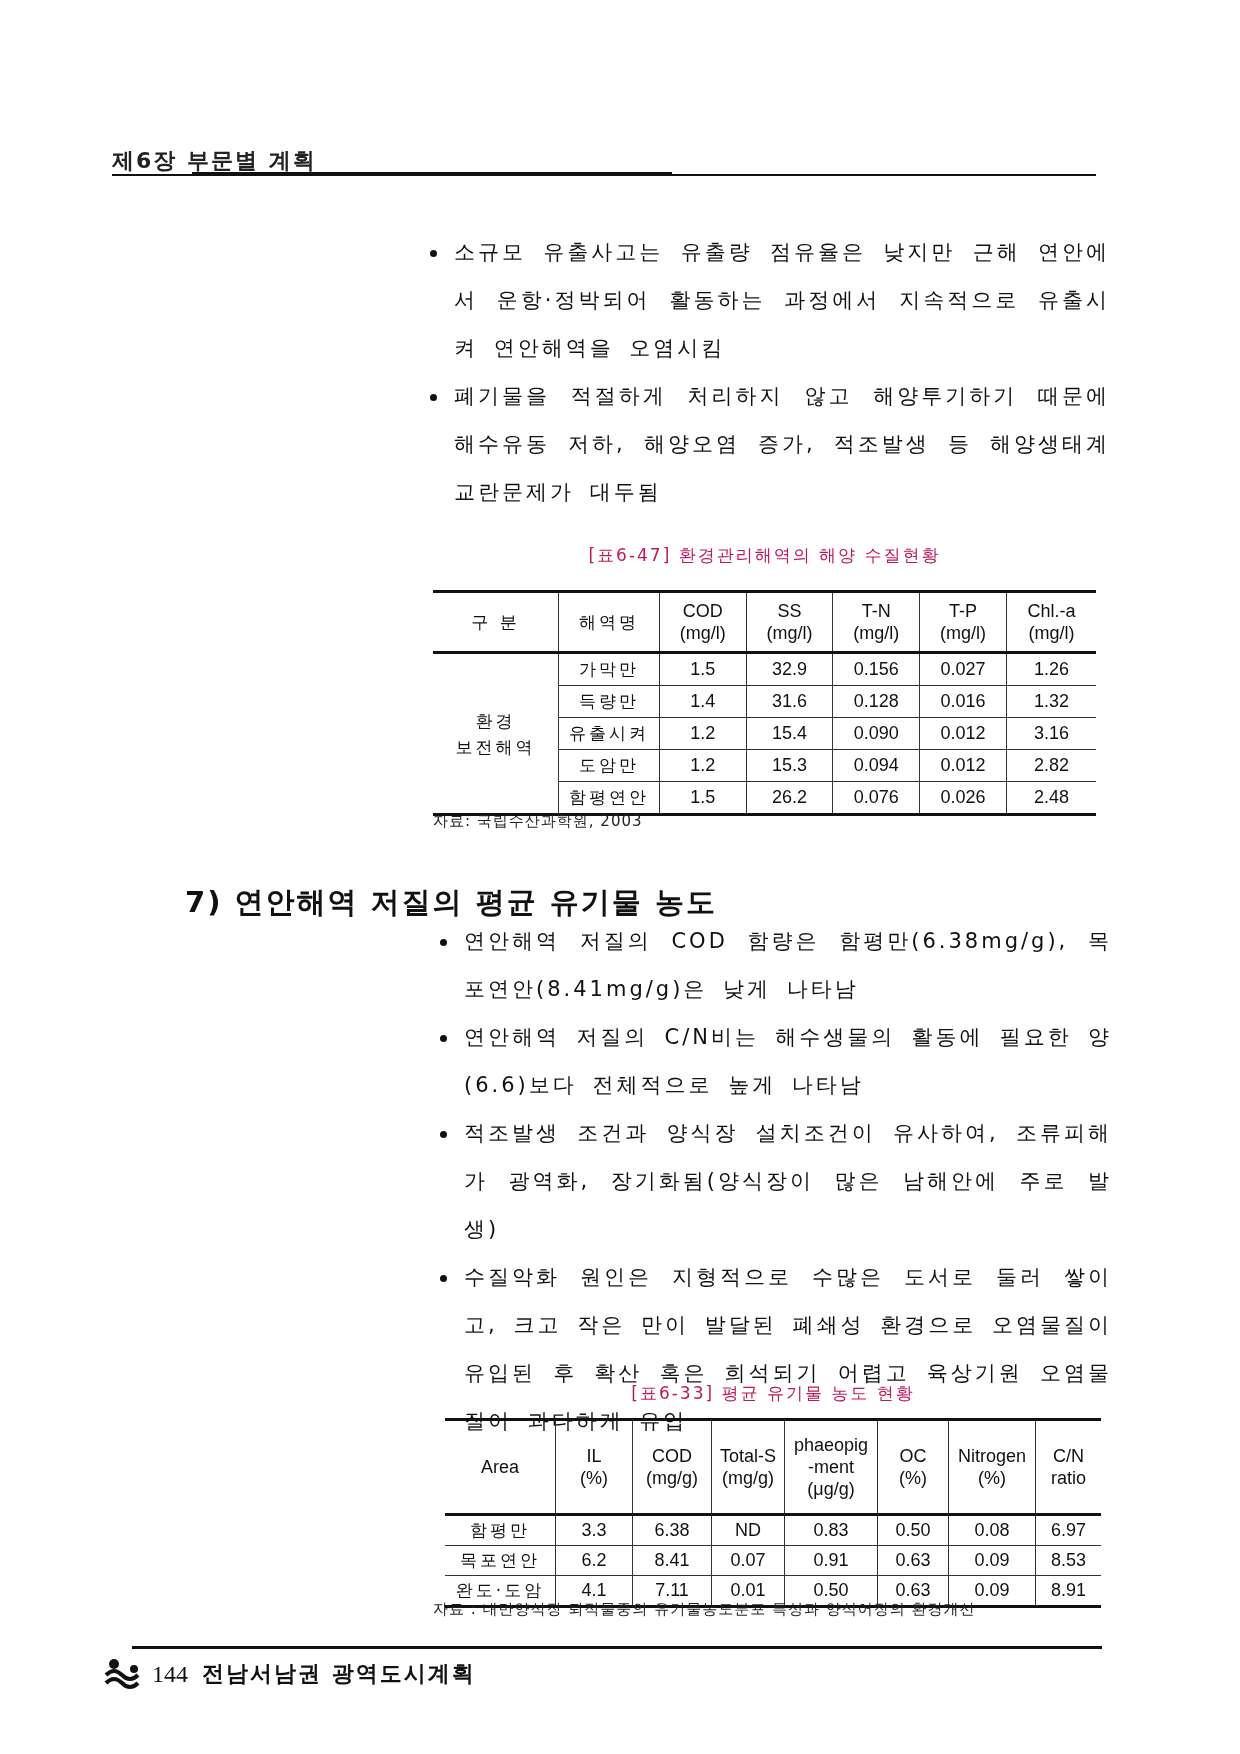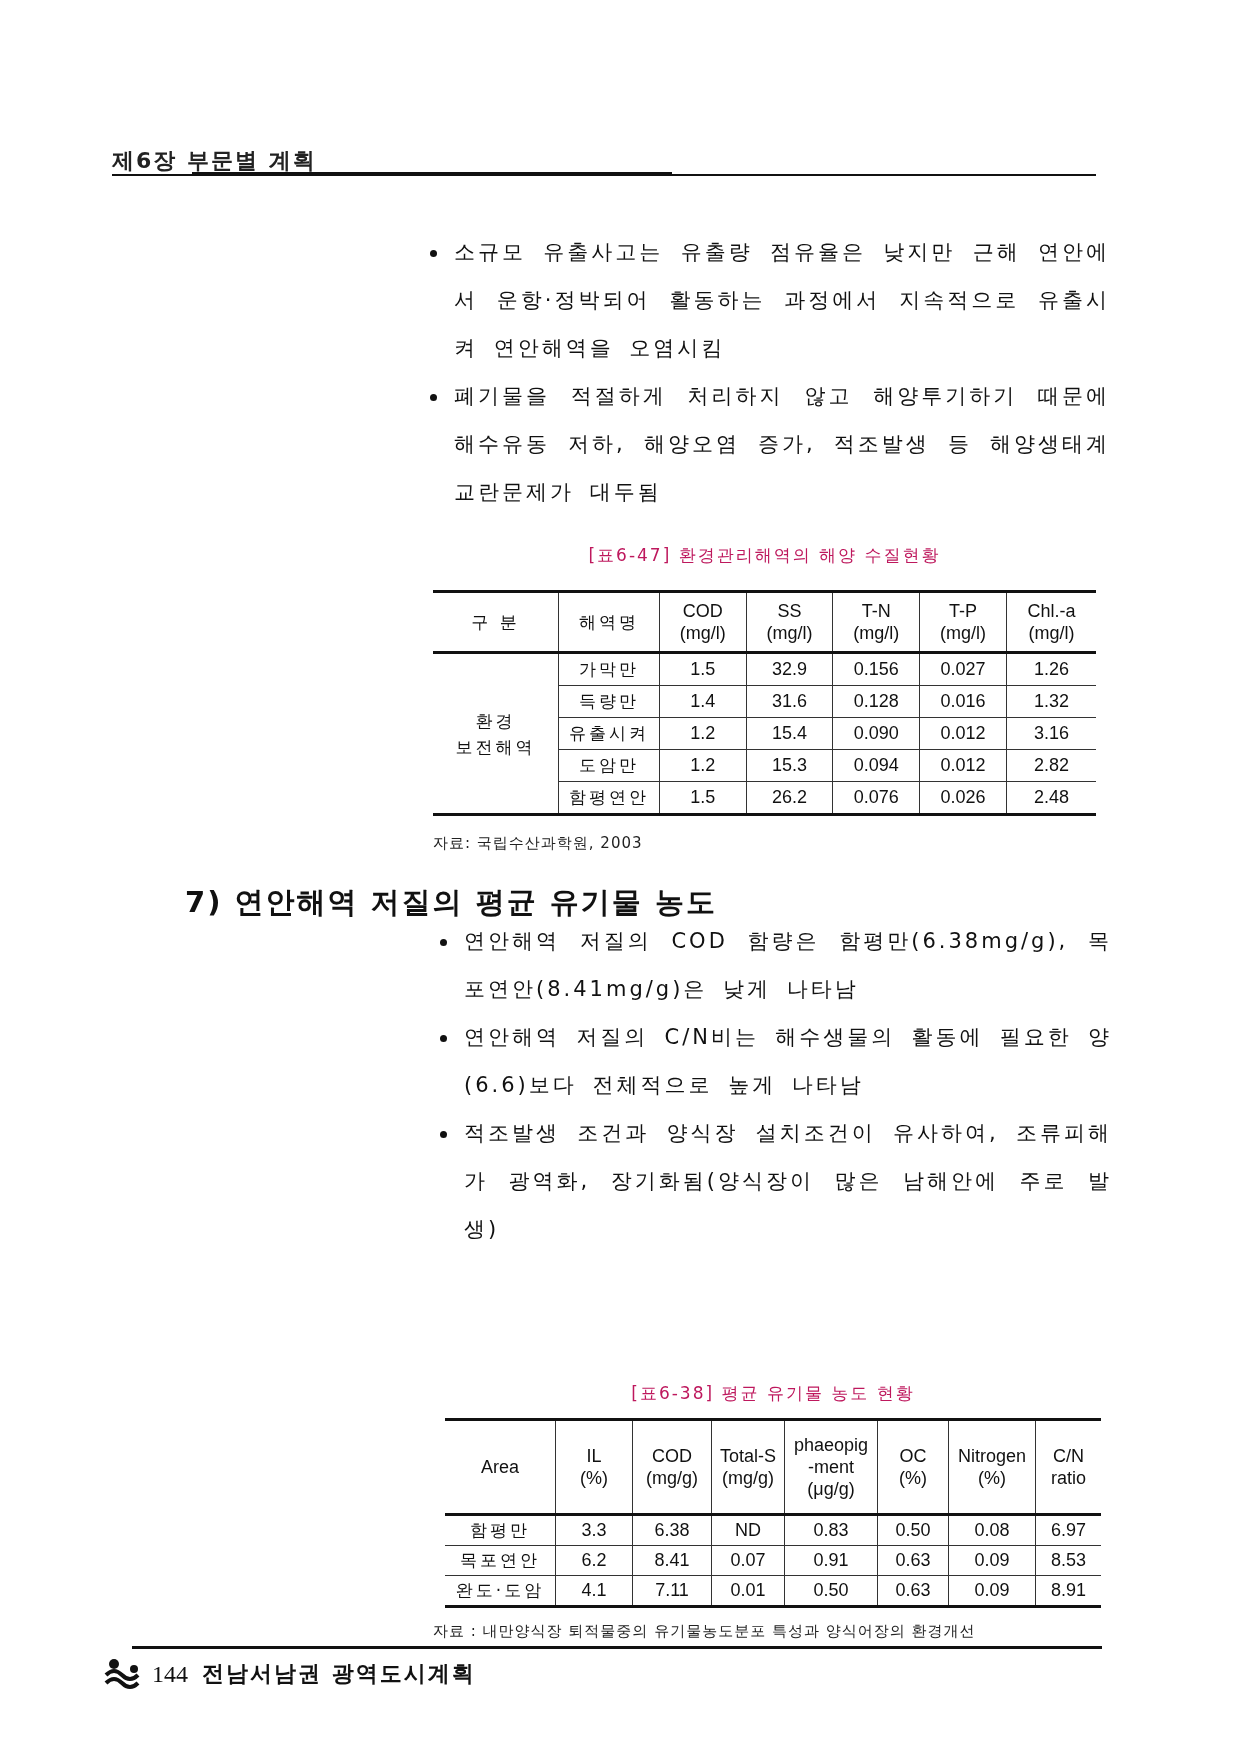--- a/index.html
+++ b/index.html
@@ -31,21 +31,21 @@
   table.doc .ko { font-family: "DejaVu Sans", sans-serif; font-size: 17px; letter-spacing: 3px; }
 
   #t1 { left: 433px; top: 590px; width: 663px; }
   #t1 thead th { height: 58px; line-height: 22px; }
   #t1 tbody td { height: 31px; }
 
   #t2 { left: 445px; top: 1418px; width: 656px; }
   #t2 thead th { height: 92px; line-height: 22px; }
   #t2 tbody td { height: 29px; margin-top: 47px; }
 
-  .source { position: absolute; font-size: 15px; color: #222; letter-spacing: 1px; margin-top: 22px; }
+  .source { position: absolute; font-size: 15px; color: #222; letter-spacing: 1px; }
 
   .section-title { position: absolute; left: 185px; top: 883px; font-size: 29px; font-weight: bold;
                    letter-spacing: 2px; color: #111; }
 
   .foot-rule { position: absolute; left: 132px; top: 1646px; width: 970px; height: 3px; background: #111; }
   .footer { position: absolute; left: 104px; top: 1656px; height: 36px; display: flex; align-items: center; }
   .footer .logo { width: 40px; height: 34px; margin-right: 8px; }
   .footer .page-num { font-family: "Liberation Serif", serif; font-size: 24px; margin-right: 14px; }
   .footer .book { font-size: 22px; font-weight: bold; letter-spacing: 2px; }
 </style>
@@ -119,23 +119,24 @@
     </tr>
   </tbody>
 </table>
 <div class="source" style="left:433px; top:812px;">자료: 국립수산과학원, 2003</div>
 
 <div class="section-title">7) 연안해역 저질의 평균 유기물 농도</div>
 <div class="bullets" style="top:917px; left:440px; width:672px;">
   <div class="bullet">연안해역 저질의 COD 함량은 함평만(6.38mg/g), 목포연안(8.41mg/g)은 낮게 나타남</div>
   <div class="bullet">연안해역 저질의 C/N비는 해수생물의 활동에 필요한 양(6.6)보다 전체적으로 높게 나타남</div>
   <div class="bullet">적조발생 조건과 양식장 설치조건이 유사하여, 조류피해가 광역화, 장기화됨(양식장이 많은 남해안에 주로 발생)</div>
+  <div class="bullet">수질악화 원인은 지형적으로 수많은 도서로 둘러 쌓이고, 크고 작은 만이 발달된 폐쇄성 환경으로 오염물질이 유입된 후 확산 혹은 희석되기 어렵고 육상기원 오염물질이 과다하게 유입</div>
 </div>
 
-<div class="caption" style="left:445px; top:1382px; width:656px;">[표6-38] 평균 유기물 농도 현황</div>
+<div class="caption" style="left:445px; top:1382px; width:656px;">[표6-33] 평균 유기물 농도 현황</div>
 <table id="t2" class="doc">
   <thead>
     <tr>
       <th style="width:110px;">Area</th>
       <th class="vl" style="width:76px;"><span>IL</span><br><span>(%)</span></th>
       <th class="vl" style="width:78px;"><span>COD</span><br><span>(mg/g)</span></th>
       <th class="vl" style="width:72px;"><span>Total-S</span><br><span>(mg/g)</span></th>
       <th class="vl" style="width:92px;"><span>phaeopig</span><br><span>-ment</span><br><span>(μg/g)</span></th>
       <th class="vl" style="width:70px;"><span>OC</span><br><span>(%)</span></th>
       <th class="vl" style="width:86px;"><span>Nitrogen</span><br><span>(%)</span></th>

